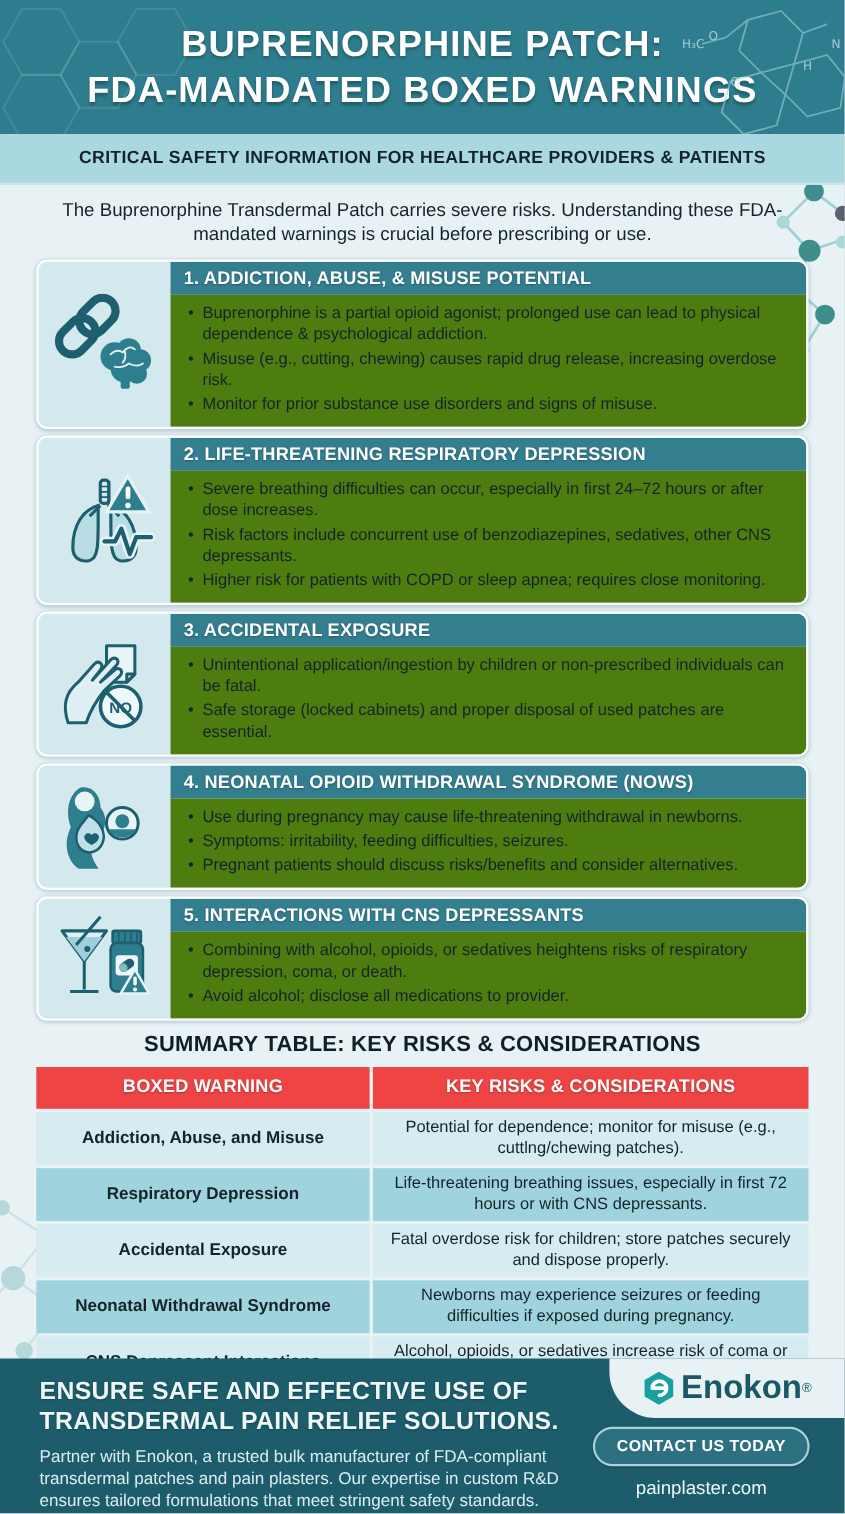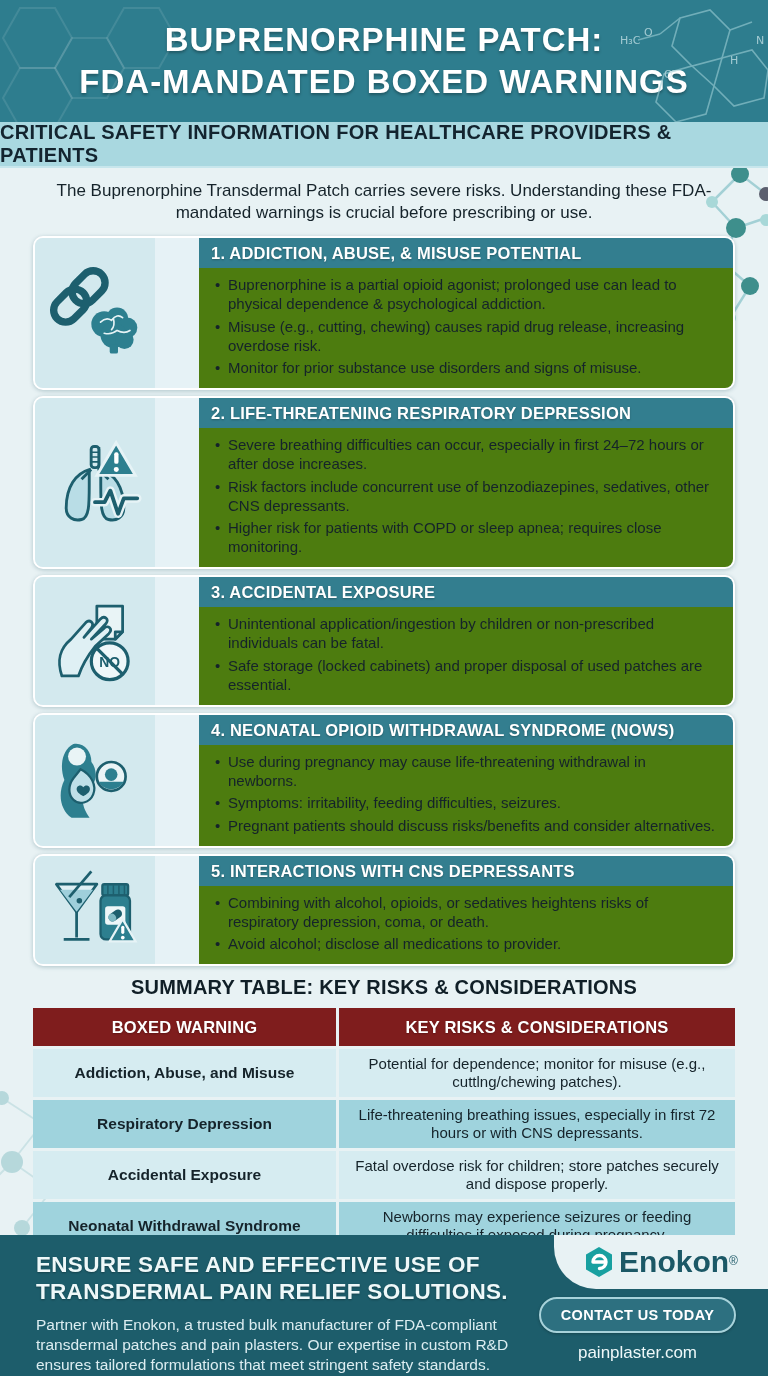--- a/index.html
+++ b/index.html
@@ -20,41 +20,41 @@
     margin:0;color:#fff;font-size:33px;line-height:1.27;font-weight:bold;
     letter-spacing:1px;text-align:center;text-shadow:0 2px 3px rgba(0,0,0,.3);
   }
   .hex-deco{position:absolute;left:0;top:0;pointer-events:none;}
   .chem-deco{position:absolute;right:0;top:0;pointer-events:none;opacity:.8;}
   
   .banner{
     height:46px;background:#a9d8e0;display:flex;align-items:center;justify-content:center;
     border-bottom:2px solid #c7e6ec;position:relative;z-index:2;
   }
-  .banner div{font-size:20px;font-weight:bold;color:#13242f;letter-spacing:.3px;}
+  .banner div{font-size:16px;font-weight:bold;color:#13242f;letter-spacing:.3px;}
   
   .intro{
     padding:12px 36px 10px;text-align:center;font-size:17px;line-height:1.3;
     color:#15232a;position:relative;z-index:2;
   }
   
   .molecule-right{position:absolute;right:-6px;top:158px;z-index:1;}
   .molecule-left{position:absolute;left:-18px;bottom:128px;z-index:1;opacity:.55;}
   
   .cards{position:relative;z-index:2;width:702px;margin:2px auto 0;}
   .card{
     display:flex;border:2px solid #fff;border-radius:10px;overflow:hidden;
     margin-bottom:6px;box-shadow:0 1px 4px rgba(25,80,95,.28);
     background:#e6f2f6;
   }
   .card-icon{
     width:120px;flex:0 0 120px;background:#d3e9ee;
     display:flex;align-items:center;justify-content:center;
   }
-  .card-right{flex:1;display:flex;flex-direction:column;padding-left:44px;}
+  .card-right{flex:1;display:flex;flex-direction:column;}
   .card-head{
     background:#337e8f;color:#fff;font-weight:bold;font-size:16.5px;
     padding:6px 12px 5px;letter-spacing:.2px;text-shadow:0 1px 2px rgba(0,0,0,.28);
   }
   .card-bullets{
     margin:0;padding:7px 14px 8px 16px;list-style:none;background:#4d7c0f;flex:1;
   }
   .card-bullets li{
     position:relative;padding-left:13px;font-size:15px;line-height:1.28;
     margin-bottom:3px;color:#15232a;
@@ -66,21 +66,21 @@
   .summary-title{
     text-align:center;font-size:20px;font-weight:bold;color:#101f27;
     margin:10px 0 9px;letter-spacing:.2px;position:relative;z-index:2;
   }
   .stable{position:relative;z-index:2;width:702px;margin:0 auto;}
   .trow{display:flex;margin-bottom:3px;}
   .tc1,.tc2{display:flex;align-items:center;justify-content:center;text-align:center;}
   .tc1{flex:0 0 303px;margin-right:3px;}
   .tc2{flex:1;}
   .thead .tc1,.thead .tc2{
-    background:#7f1d1d;color:#fff;font-weight:bold;font-size:16.5px;height:38px;
+    background:#ef4444;color:#fff;font-weight:bold;font-size:16.5px;height:38px;
     text-shadow:0 1px 2px rgba(0,0,0,.28);letter-spacing:.2px;
   }
   .trow.body .tc1{font-weight:bold;font-size:15.5px;}
   .trow.body .tc2{font-size:15px;line-height:1.25;padding:4px 14px;}
   .trow.body{min-height:48px;}
   .trow.light .tc1,.trow.light .tc2{background:#d6ecf1;}
   .trow.dark .tc1,.trow.dark .tc2{background:#9fd3dd;}
   
   .footer{
     position:absolute;left:0;bottom:0;width:768px;height:141px;background:#1d5d6b;z-index:3;

